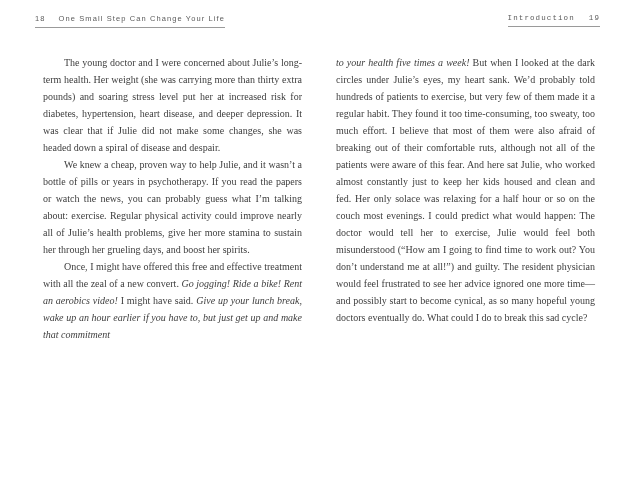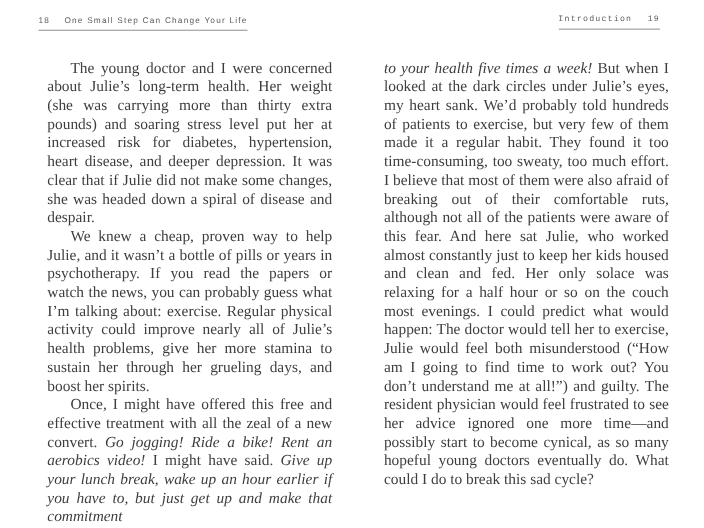--- a/index.html
+++ b/index.html
@@ -31,27 +31,27 @@
     white-space: nowrap;
   }
   .rh-left  { left: 35px; }
   .rh-right { right: 40px; font-family: Liberation Mono, monospace; }
   .rh-left .folio  { margin-right: 13px; }
   .rh-right .folio { margin-left: 14px; }
   .body-text {
     position: absolute;
     top: 54px;
     width: 259px;
-    font-size: 14px;
+    font-size: 10px;
     line-height: 17px;
     color: #3d3d3d;
     text-align: justify;
   }
   .bt-left  { left: 43px; }
-  .bt-right { left: 29px; }
+  .bt-right { left: 16px; }
   .body-text p { margin: 0; padding: 0; }
   .body-text p.indent { text-indent: 21px; }
   .body-text i { font-style: italic; }
 </style>
 </head>
 <body>
 
 <div class="spread">
 
   <div class="page">

